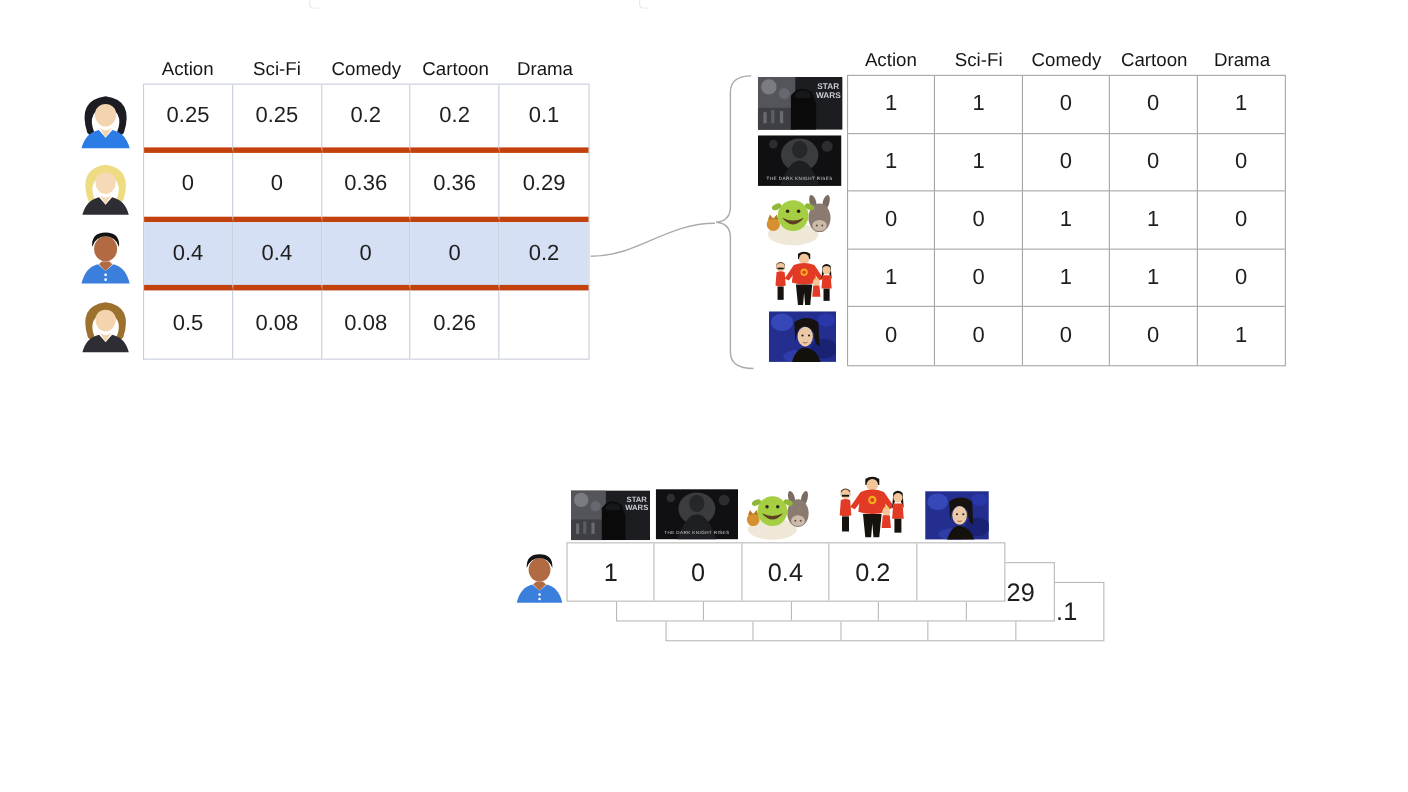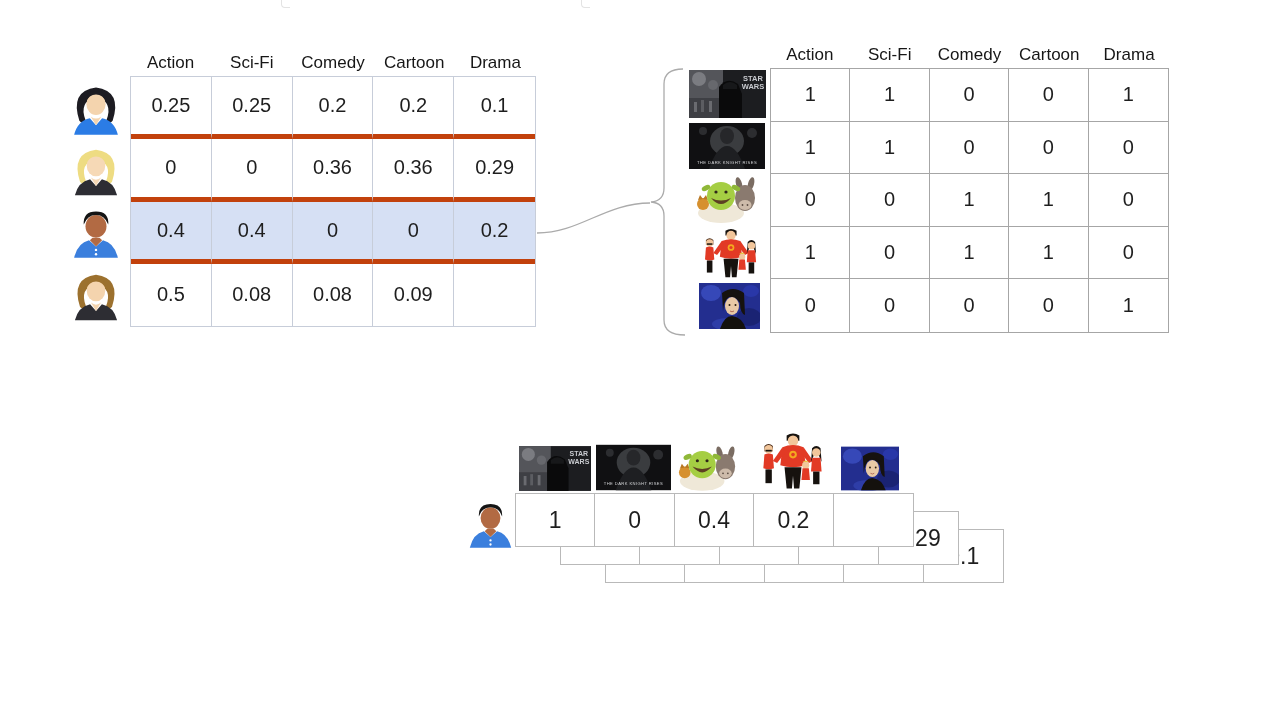--- a/index.html
+++ b/index.html
@@ -200,21 +200,21 @@
     <div class="cell">0.36</div>
     <div class="cell">0.29</div>
     <div class="cell hl">0.4</div>
     <div class="cell hl">0.4</div>
     <div class="cell hl">0</div>
     <div class="cell hl">0</div>
     <div class="cell hl">0.2</div>
     <div class="cell">0.5</div>
     <div class="cell">0.08</div>
     <div class="cell">0.08</div>
-    <div class="cell">0.09</div>
+    <div class="cell">0.26</div>
   </div>
 
   <svg class="connector" width="180" height="290" viewBox="0 0 180 290">
     <path d="M17 173 C60 173 85 143 130 143" stroke="#ababab" stroke-width="1.3" fill="none"></path>
     <path d="M163 9 Q144 9 144 24 L144 128 Q144 141 131 142 Q144 143 144 156 L144 260 Q144 275 165 275" stroke="#ababab" stroke-width="1.3" fill="none"></path>
   </svg>
 
   <div class="hdr-row" style="left:770px;top:45px;width:399px;">
     <div class="hdr">Action</div>
     <div class="hdr">Sci-Fi</div>

